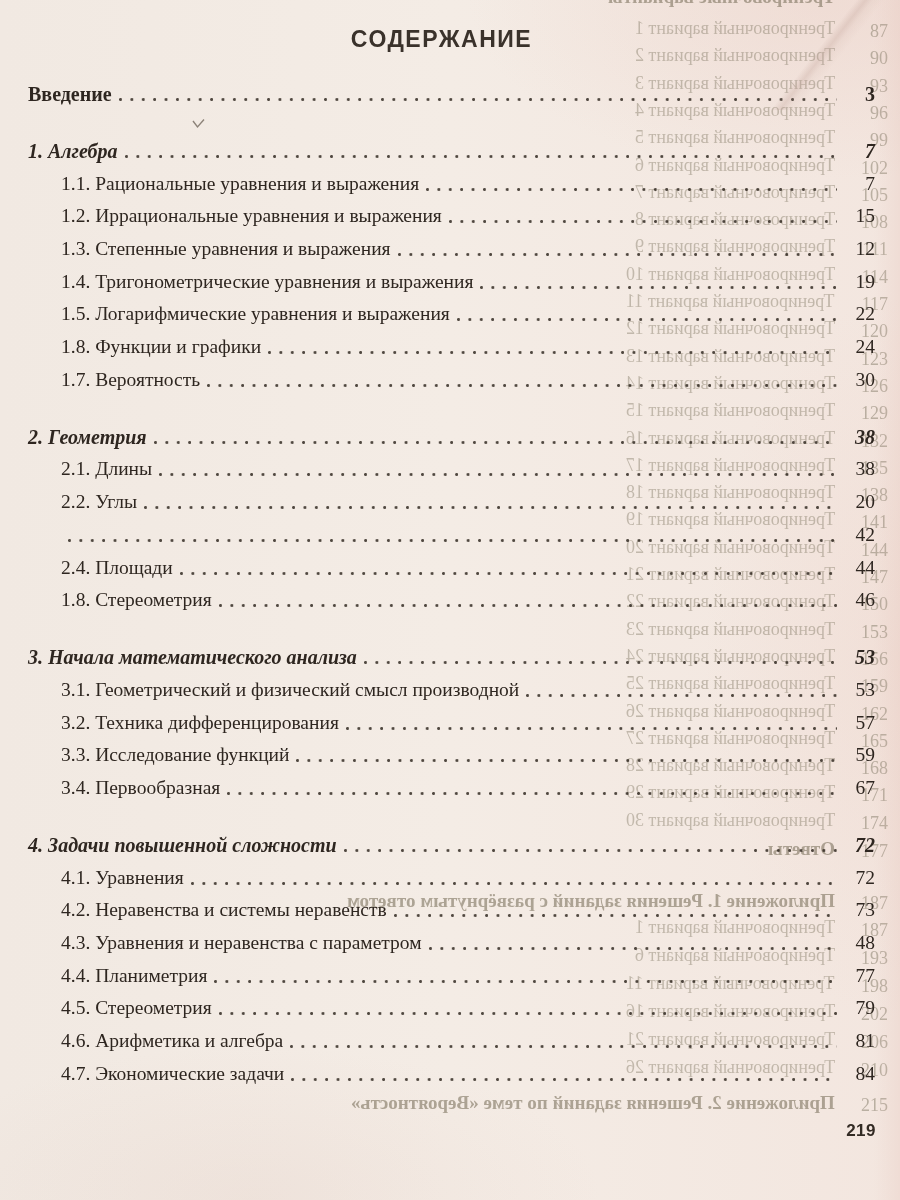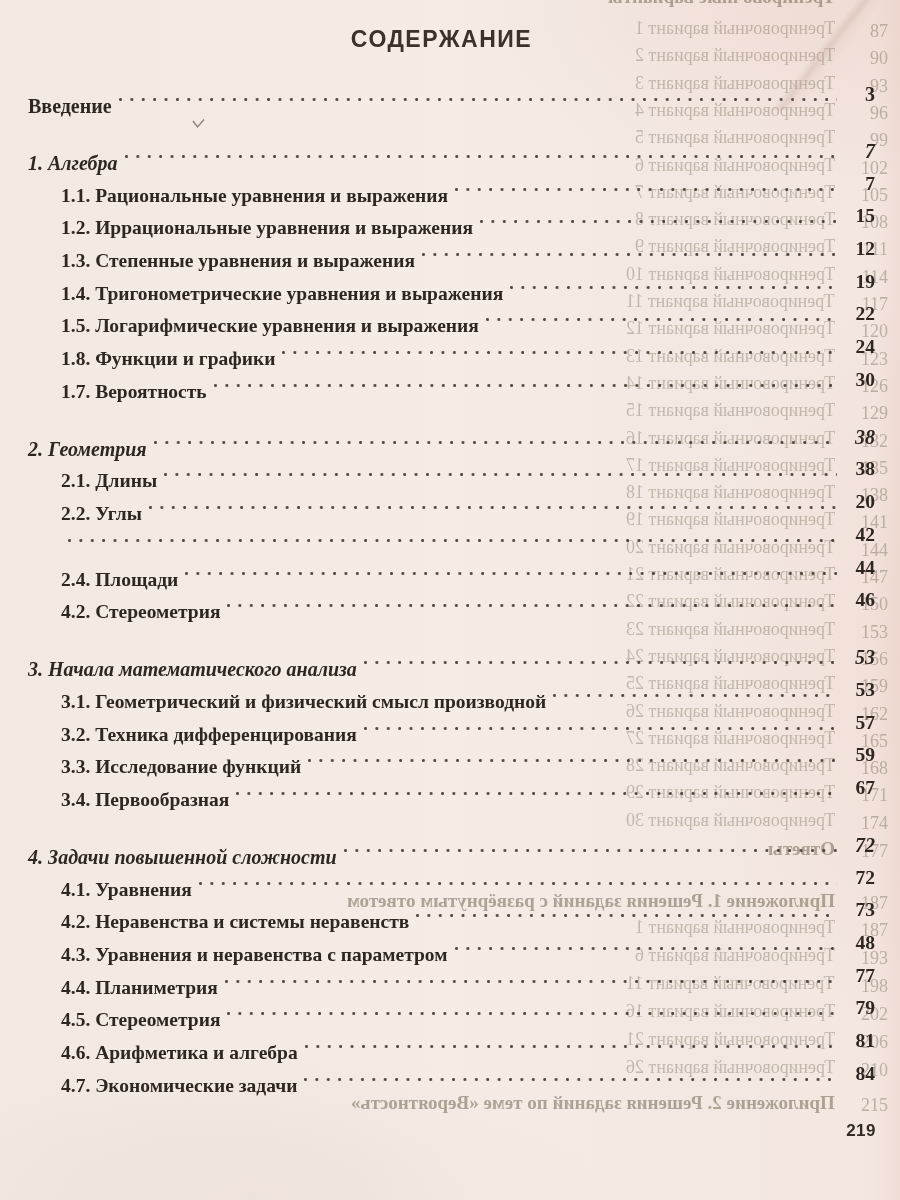--- a/index.html
+++ b/index.html
@@ -16,25 +16,25 @@
   .bleed-layer{position:absolute;inset:0;z-index:1;}
   .content-layer{position:absolute;inset:0;z-index:2;}
 
   .page-title{
     position:absolute;top:26px;left:0;right:17px;text-align:center;
     font-family:"Liberation Sans","DejaVu Sans",sans-serif;
     font-weight:bold;font-size:23px;letter-spacing:1.5px;color:#3a322b;
   }
 
   .toc{position:absolute;left:28px;right:25px;top:78px;}
-  .trow{display:flex;line-height:32.7px;height:32.7px;font-size:19.5px;font-weight:bold;}
+  .trow{display:flex;line-height:32.7px;height:32.7px;font-size:19.5px;}
   .trow.intro,.trow.chapter{font-weight:bold;font-size:20px;}
   .trow.chapter{margin-top:24.3px;font-style:italic;}
   .trow.sub{padding-left:33px;}
-  .tlabel{white-space:nowrap;margin-top:12px;}
+  .tlabel{white-space:nowrap;}
   .tdots{
     flex:1;margin:0 4px 0 7px;
     background-image:radial-gradient(circle at 1.5px 1.5px, rgba(44,36,28,0.82) 1.15px, transparent 1.8px);
     background-size:11.4px 3px;background-repeat:repeat-x;background-position:0 20px;
   }
   .tnum{min-width:34px;text-align:right;}
 
   .bleed-row{
     position:absolute;right:65px;white-space:nowrap;
     transform:scaleX(-1);
@@ -213,21 +213,21 @@
       <div class="trow sub">
         <span class="tdots"></span>
         <span class="tnum">42</span>
       </div>
       <div class="trow sub">
         <span class="tlabel">2.4. Площади</span>
         <span class="tdots"></span>
         <span class="tnum">44</span>
       </div>
       <div class="trow sub">
-        <span class="tlabel">4.2. Стереометрия</span>
+        <span class="tlabel">1.8. Стереометрия</span>
         <span class="tdots"></span>
         <span class="tnum">46</span>
       </div>
       <div class="trow chapter">
         <span class="tlabel">3. Начала математического анализа</span>
         <span class="tdots"></span>
         <span class="tnum">53</span>
       </div>
       <div class="trow sub">
         <span class="tlabel">3.1. Геометрический и физический смысл производной</span>

